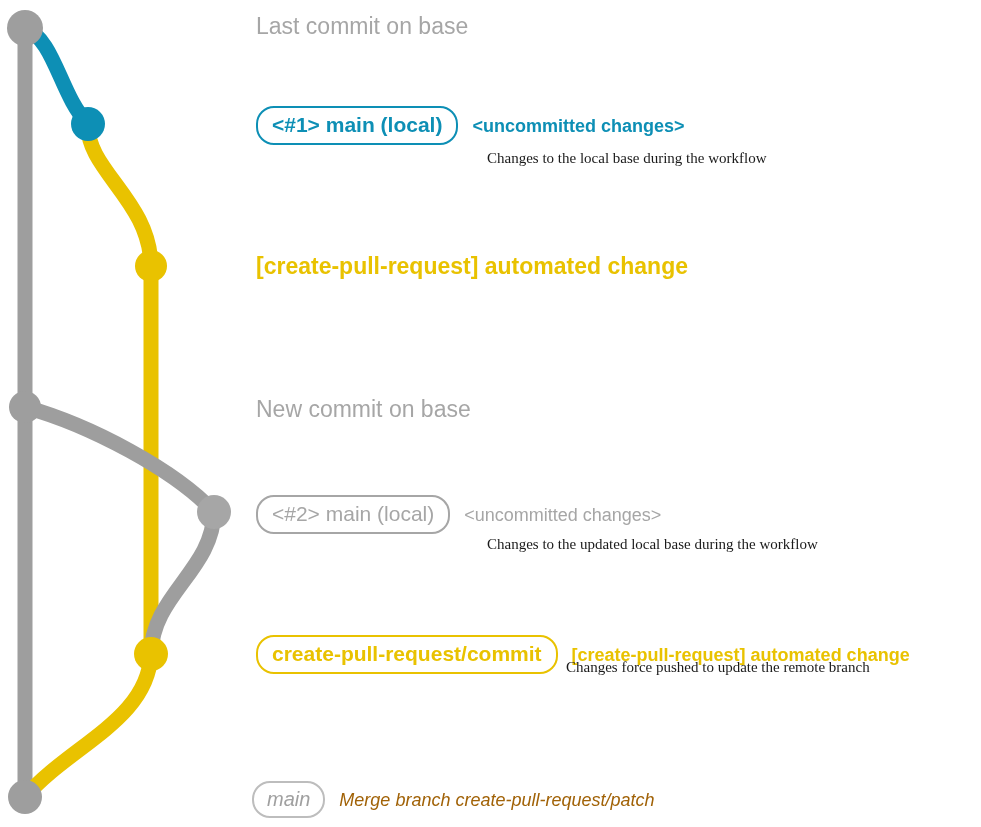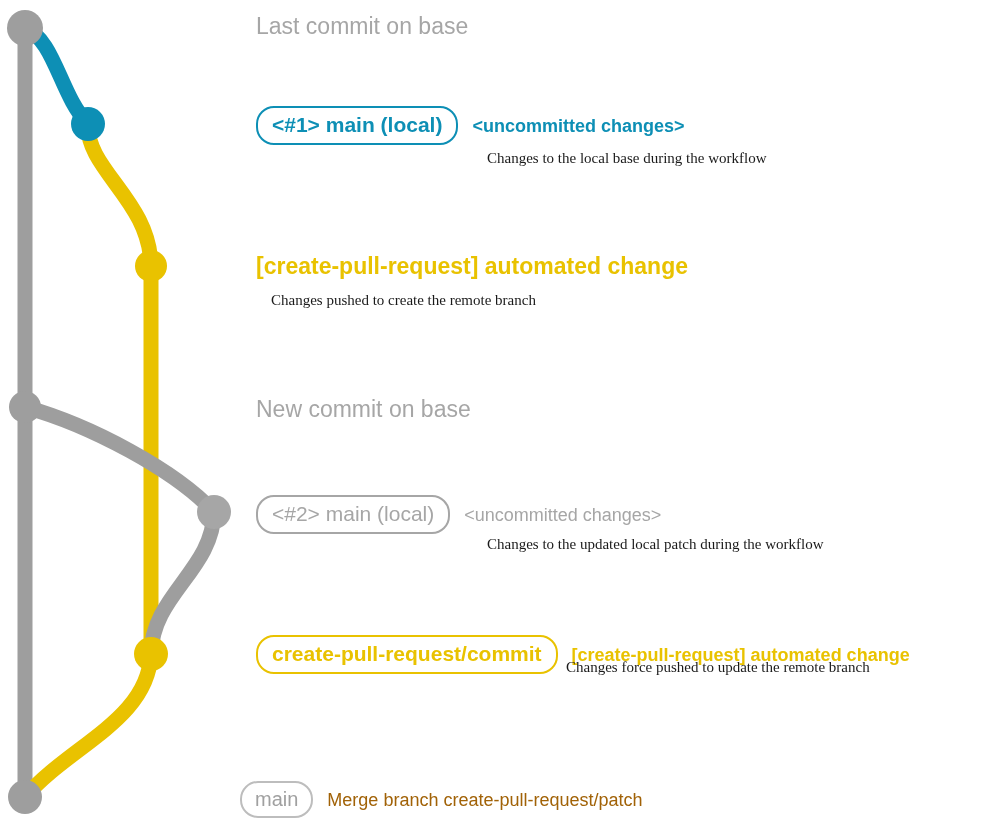--- a/index.html
+++ b/index.html
@@ -122,34 +122,33 @@
 
   <div class="headline gray" style="left:256px; top:13px;">Last commit on base</div>
 
   <div class="row" style="left:256px; top:106px;">
     <span class="pill blue">&lt;#1&gt; main (local)</span>
     <span class="subject blue">&lt;uncommitted changes&gt;</span>
   </div>
   <div class="note" style="left:487px; top:147px;">Changes to the local base during the workflow</div>
 
   <div class="headline yellow" style="left:256px; top:253px;">[create-pull-request] automated change</div>
-  <div class="note" style="left:271px; top:289px;">Changes pushed to create the remote branch</div>
 
   <div class="headline gray" style="left:256px; top:396px;">New commit on base</div>
 
   <div class="row" style="left:256px; top:495px;">
     <span class="pill gray">&lt;#2&gt; main (local)</span>
     <span class="subject gray">&lt;uncommitted changes&gt;</span>
   </div>
-  <div class="note" style="left:487px; top:533px;">Changes to the updated local patch during the workflow</div>
+  <div class="note" style="left:487px; top:533px;">Changes to the updated local base during the workflow</div>
 
   <div class="row" style="left:256px; top:635px;">
     <span class="pill yellow">create-pull-request/commit</span>
     <span class="subject yellow">[create-pull-request] automated change</span>
   </div>
   <div class="note" style="left:566px; top:656px;">Changes force pushed to update the remote branch</div>
 
-  <div class="row" style="left:240px; top:781px;">
+  <div class="row" style="left:252px; top:781px;font-style:italic;">
     <span class="pill small">main</span>
     <span class="subject muted">Merge branch create-pull-request/patch</span>
   </div>
 
 </div>
 
 </body></html>

